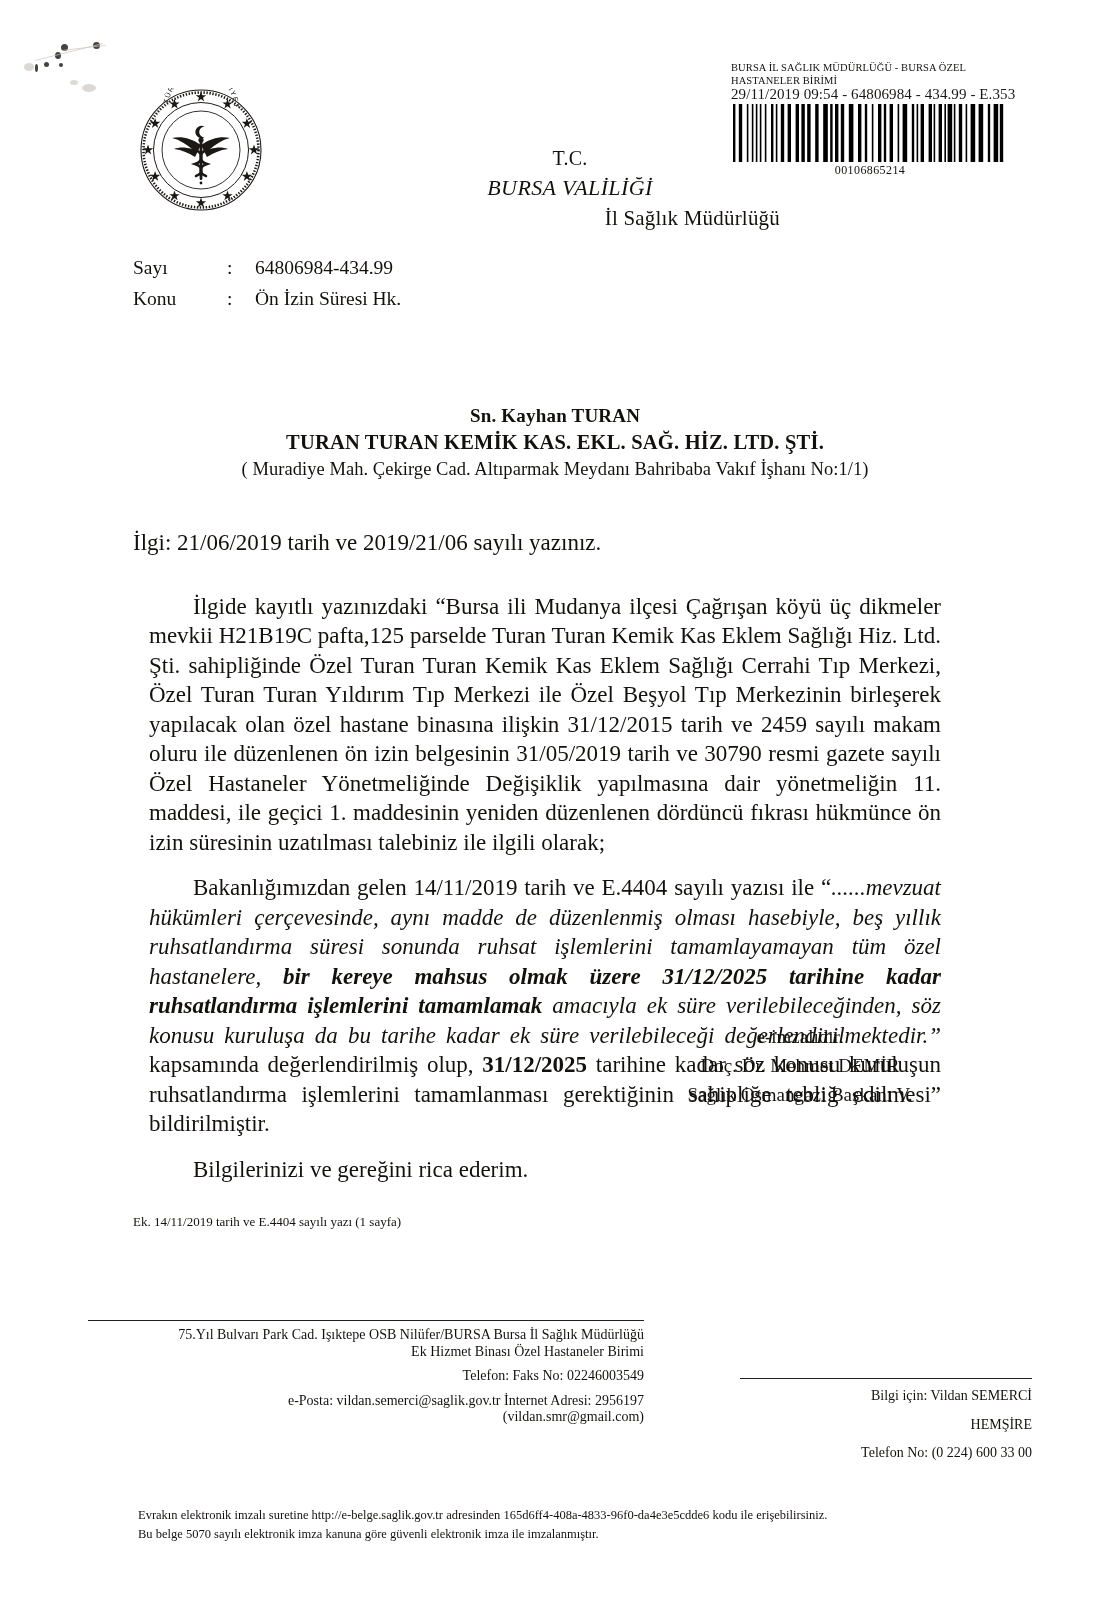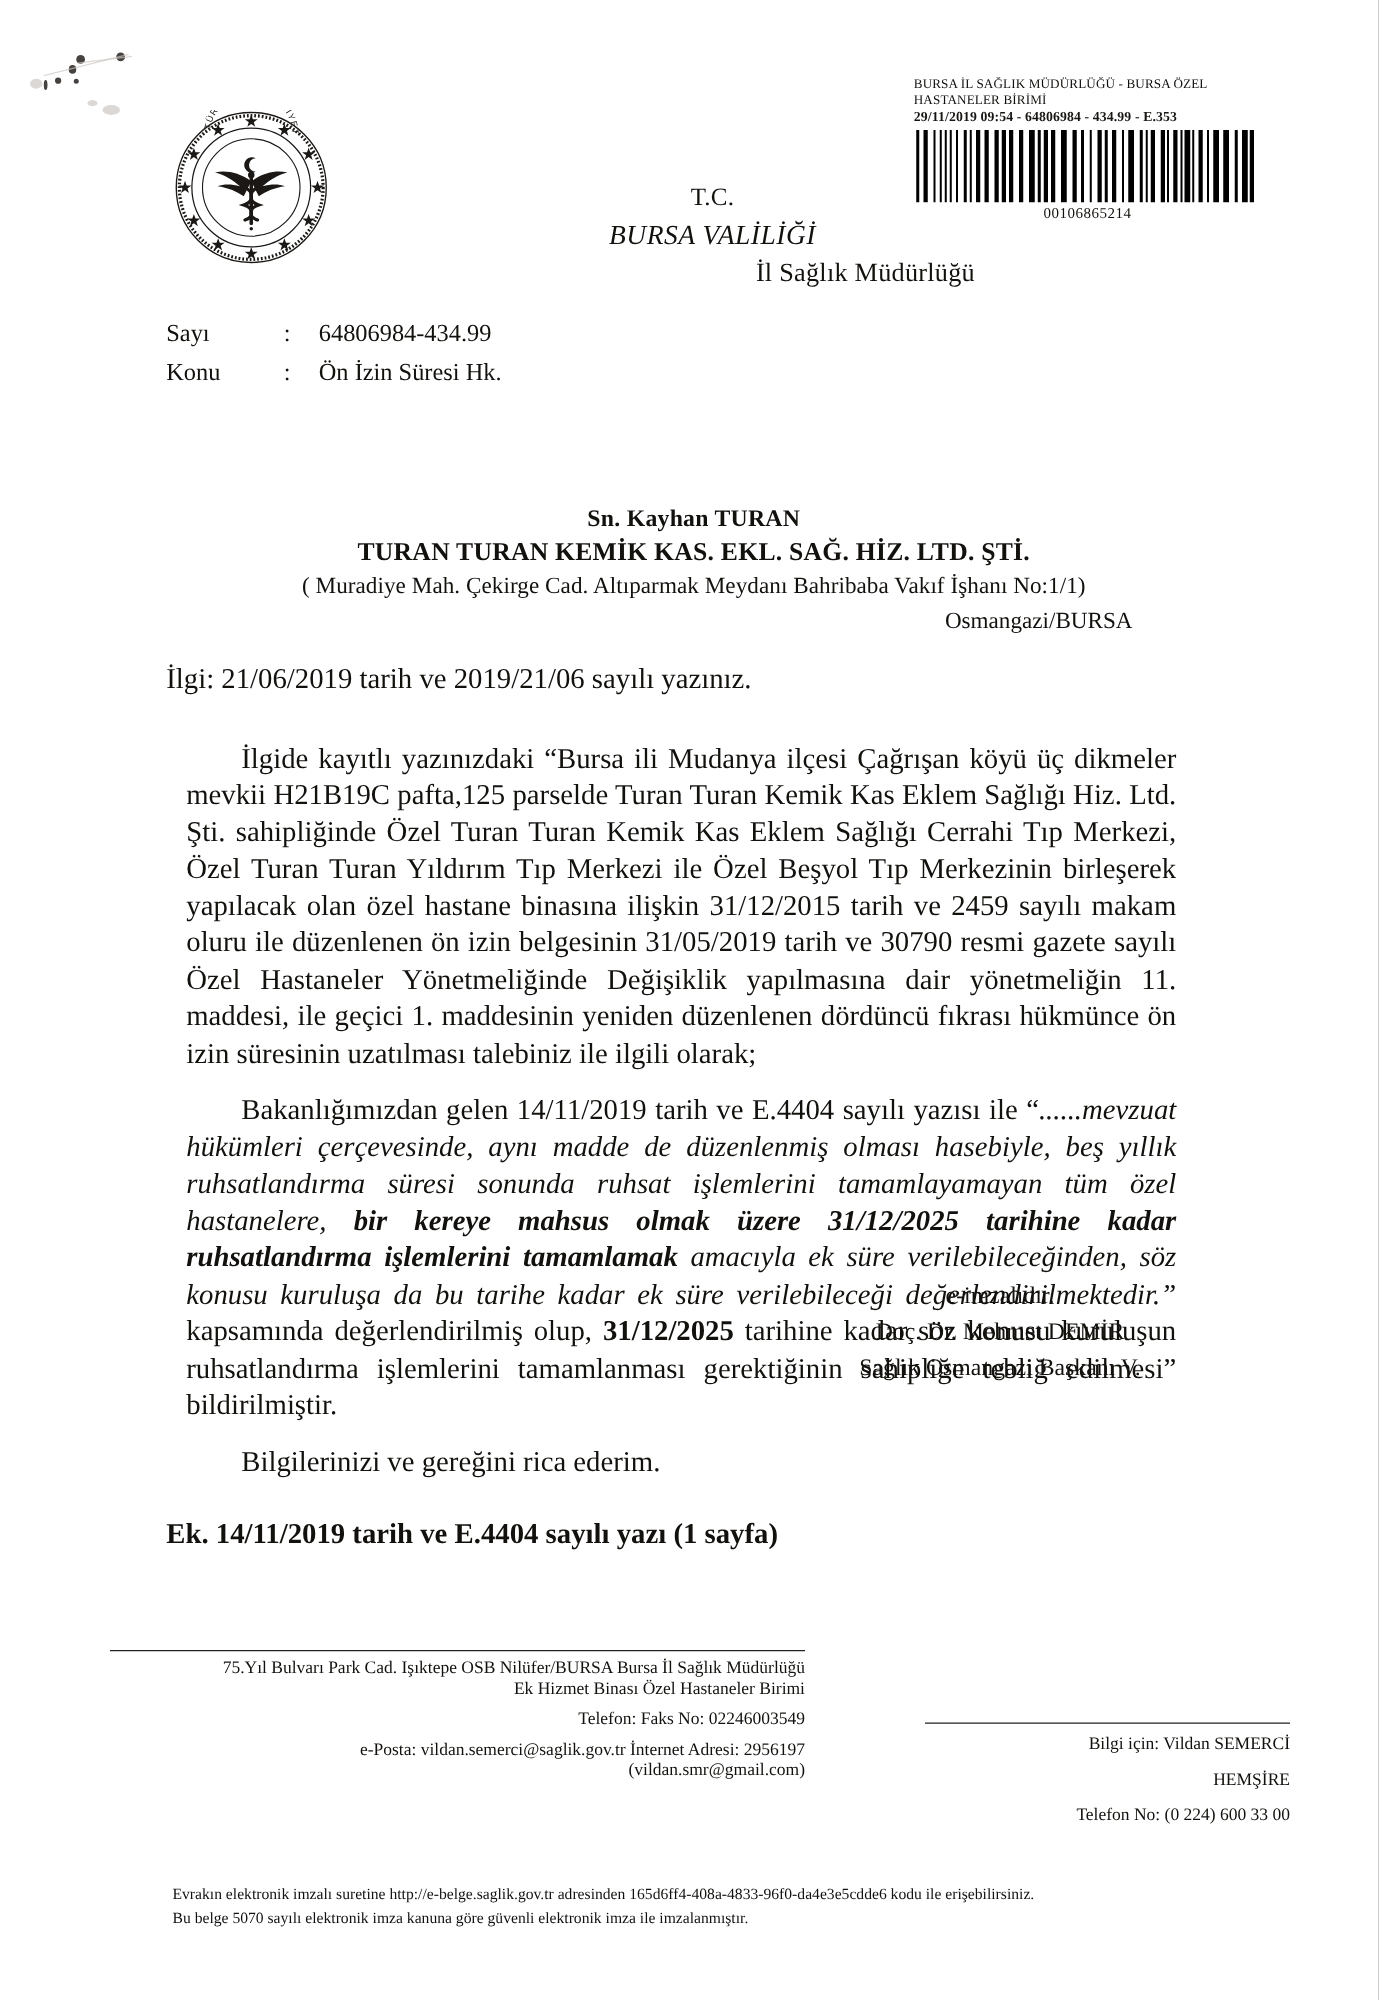--- a/index.html
+++ b/index.html
@@ -59,26 +59,25 @@
     text-align: left;
   }
   .bc-line1 {
     font-size: 10.5px;
     line-height: 12.5px;
     letter-spacing: .1px;
     white-space: nowrap;
     color: #141210;
   }
   .bc-line2 {
-    font-size: 11px;
+    font-size: 15px;
     line-height: 12.5px;
     letter-spacing: .1px;
     margin-top: 1px;
     color: #1a1816;
-    font-weight: bold;
   }
   .barcode {
     margin-top: 3px;
     height: 58px;
     width: 278px;
     display: block;
   }
   .bc-number {
     text-align: center;
     width: 278px;
@@ -162,22 +161,21 @@
     text-align: center;
     font-size: 19px;
     line-height: 29px;
   }
 
   
   .ek {
     position: absolute;
     left: 133px;
     top: 1214px;
-    font-size: 23px;
-    font-weight: bold;
+    font-size: 13px;
   }
 
   
   .footer-left {
     position: absolute;
     left: 88px;
     top: 1320px;
     width: 556px;
     font-size: 14px;
     line-height: 15.5px;
@@ -357,21 +355,20 @@
       <span class="meta-label">Konu</span>
       <span class="meta-colon">:</span>
       <span class="meta-value">Ön İzin Süresi Hk.</span>
     </div>
   </div>
 
   <div class="addressee">
     <div class="a1">Sn. Kayhan TURAN</div>
     <div class="a2">TURAN TURAN KEMİK KAS. EKL. SAĞ. HİZ. LTD. ŞTİ.</div>
     <div class="a3">( Muradiye Mah. Çekirge Cad. Altıparmak Meydanı Bahribaba Vakıf İşhanı No:1/1)</div>
-    <div class="a4">Osmangazi/BURSA</div>
   </div>
 
   <div class="body-wrap">
     <p class="ilgi">İlgi:  21/06/2019 tarih ve 2019/21/06  sayılı yazınız.</p>
 
     <p class="para indent">İlgide kayıtlı yazınızdaki “Bursa ili Mudanya ilçesi Çağrışan köyü üç dikmeler mevkii H21B19C pafta,125 parselde Turan Turan Kemik Kas Eklem Sağlığı Hiz. Ltd. Şti. sahipliğinde Özel Turan Turan Kemik Kas Eklem Sağlığı Cerrahi Tıp Merkezi, Özel Turan Turan Yıldırım Tıp Merkezi ile Özel Beşyol Tıp Merkezinin birleşerek yapılacak olan özel hastane binasına ilişkin 31/12/2015 tarih ve 2459 sayılı makam oluru ile düzenlenen ön izin belgesinin 31/05/2019 tarih ve 30790 resmi gazete sayılı Özel Hastaneler Yönetmeliğinde Değişiklik yapılmasına dair yönetmeliğin 11. maddesi, ile geçici 1. maddesinin yeniden düzenlenen dördüncü fıkrası hükmünce ön izin süresinin uzatılması  talebiniz ile ilgili olarak;</p>
 
     <p class="para indent">
       <span>Bakanlığımızdan gelen 14/11/2019 tarih ve E.4404 sayılı yazısı ile “</span><span class="it">......mevzuat hükümleri çerçevesinde, aynı madde de düzenlenmiş olması hasebiyle, beş yıllık ruhsatlandırma süresi sonunda ruhsat işlemlerini tamamlayamayan tüm özel hastanelere, </span><span class="bi">bir kereye mahsus olmak üzere 31/12/2025 tarihine kadar ruhsatlandırma işlemlerini tamamlamak</span><span class="it"> amacıyla ek süre verilebileceğinden, söz konusu kuruluşa da bu tarihe kadar ek süre verilebileceği değerlendirilmektedir.”</span><span> kapsamında değerlendirilmiş olup, </span><span class="b">31/12/2025</span><span> tarihine kadar söz konusu kuruluşun ruhsatlandırma işlemlerini tamamlanması gerektiğinin sahipliğe tebliğ edilmesi” bildirilmiştir.</span>
     </p>

